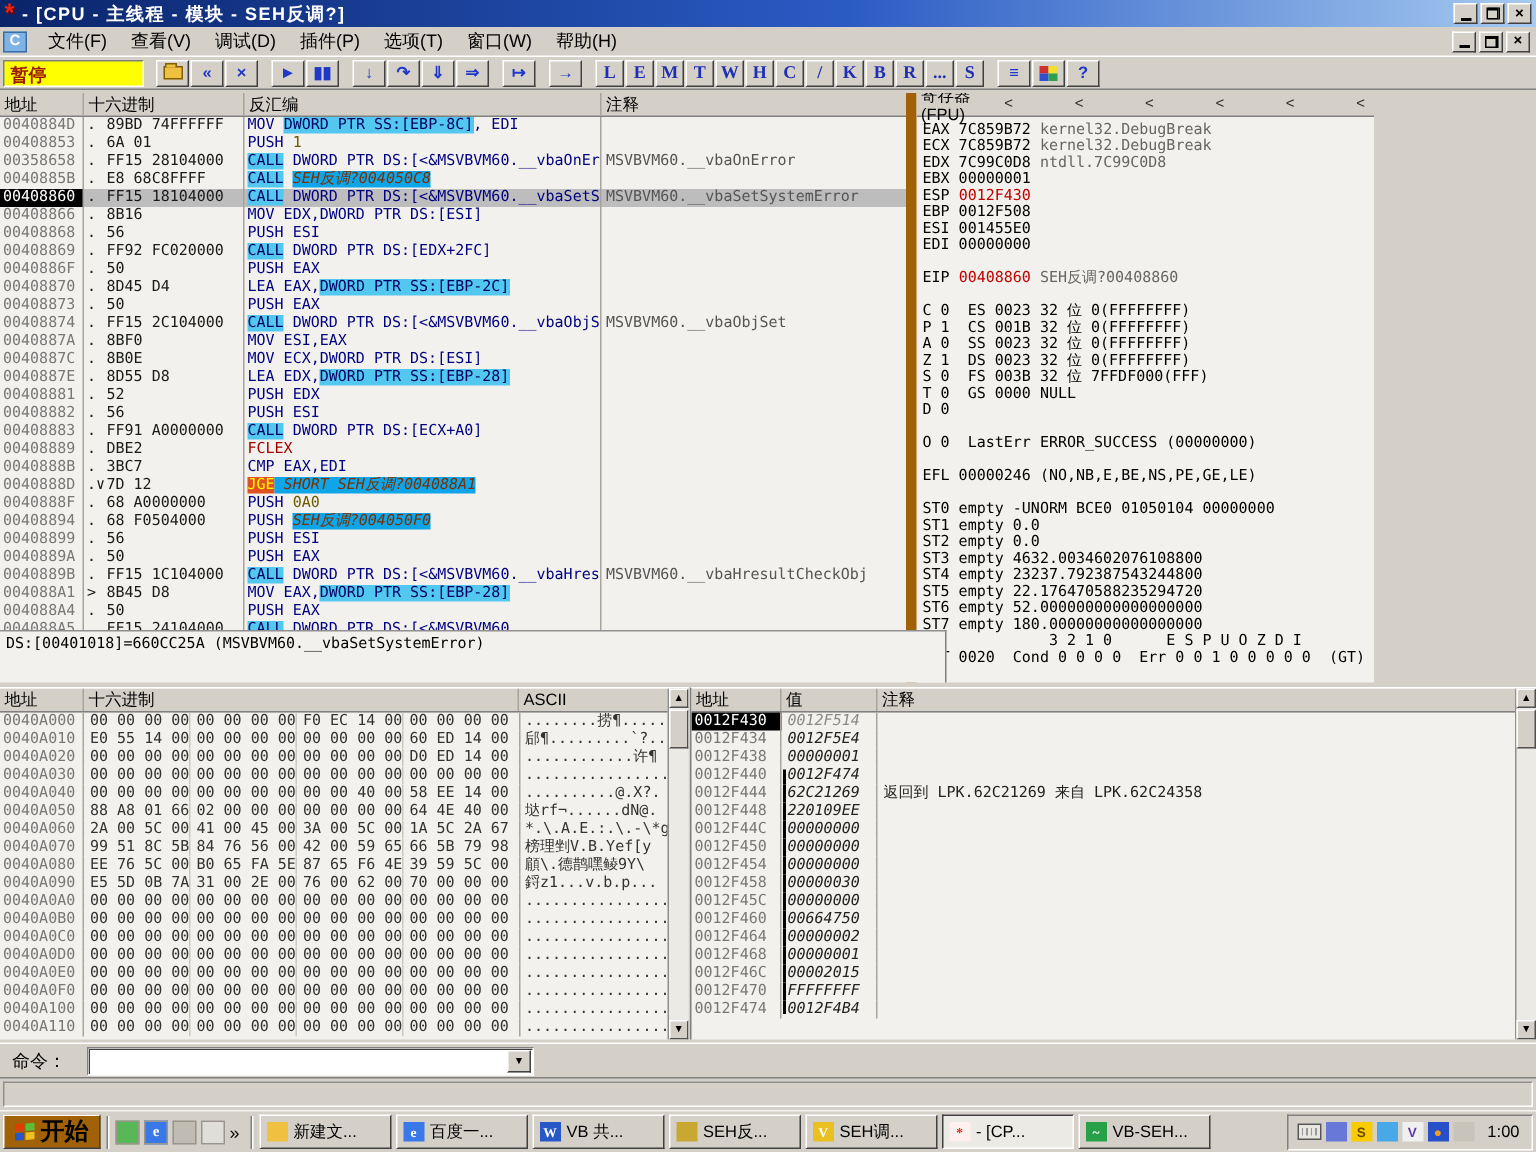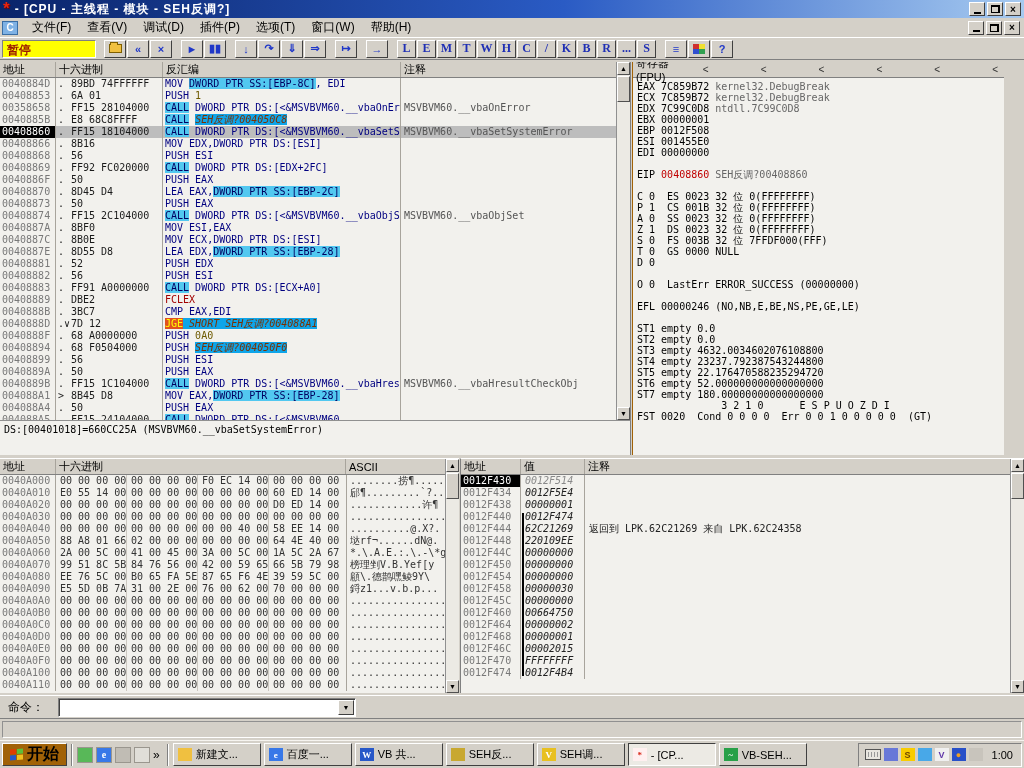--- a/index.html
+++ b/index.html
@@ -70,21 +70,21 @@
 
   
   .vscroll { position:absolute; right:0; top:0; bottom:0; width:14px; background:#ECEAE4; border-left:1px solid #909090; }
   .sbtn { height:13px; background:#D4D0C8; border:1px solid; border-color:#FFF #505050 #505050 #FFF;
     font-size:7px; text-align:center; line-height:12px; color:#000; }
   .sbtn.bot { position:absolute; bottom:0; left:0; right:0; }
   .sthumb { position:absolute; left:0; right:0; top:14px; height:26px; background:#D4D0C8;
     border:1px solid; border-color:#FFF #505050 #505050 #FFF; }
 
   
-  .regs { left:632px; top:2px; width:372px; height:393px; border-left:1px solid #a16207; }
+  .regs { left:604px; top:2px; width:312px; height:393px; border-left:7px solid #a16207; }
   .regs .phead { justify-content:flex-start; }
   .regmarks { margin-left:auto; display:flex; width:330px; justify-content:space-between; padding-right:6px; color:#303030; font-size:10px; }
   .rline { height:11px; line-height:11px; padding-left:4px; }
   .r-k{color:#000;} .r-r{color:#C00000;} .r-g{color:#666;}
 
   
   .infopane { left:0; top:360px; width:631px; height:35px; border-top:1px solid #909090; border-right:1px solid #808080; }
   .infoline { padding:3px 0 0 4px; color:#000; }
 
   
@@ -294,38 +294,40 @@
             <span>&lt;</span>
             <span>&lt;</span>
             <span>&lt;</span>
           </span>
       </div>
       <div id="register-lines" style="padding-top:3px">
           <div class="rline"><span class="r-k">EAX 7C859B72 </span><span class="r-g">kernel32.DebugBreak</span></div>
           <div class="rline"><span class="r-k">ECX 7C859B72 </span><span class="r-g">kernel32.DebugBreak</span></div>
           <div class="rline"><span class="r-k">EDX 7C99C0D8 </span><span class="r-g">ntdll.7C99C0D8</span></div>
           <div class="rline"><span class="r-k">EBX 00000001</span></div>
+          <div class="rline"><span class="r-k">ESP </span><span class="r-r">0012F430</span></div>
           <div class="rline"><span class="r-k">EBP 0012F508</span></div>
           <div class="rline"><span class="r-k">ESI 001455E0</span></div>
           <div class="rline"><span class="r-k">EDI 00000000</span></div>
           <div class="rline">&nbsp;</div>
           <div class="rline"><span class="r-k">EIP </span><span class="r-r">00408860</span><span class="r-g"> SEH反调?00408860</span></div>
           <div class="rline">&nbsp;</div>
           <div class="rline"><span class="r-k">C 0  ES 0023 32 位 0(FFFFFFFF)</span></div>
           <div class="rline"><span class="r-k">P 1  CS 001B 32 位 0(FFFFFFFF)</span></div>
           <div class="rline"><span class="r-k">A 0  SS 0023 32 位 0(FFFFFFFF)</span></div>
           <div class="rline"><span class="r-k">Z 1  DS 0023 32 位 0(FFFFFFFF)</span></div>
           <div class="rline"><span class="r-k">S 0  FS 003B 32 位 7FFDF000(FFF)</span></div>
           <div class="rline"><span class="r-k">T 0  GS 0000 NULL</span></div>
           <div class="rline"><span class="r-k">D 0</span></div>
           <div class="rline">&nbsp;</div>
           <div class="rline"><span class="r-k">O 0  LastErr ERROR_SUCCESS (00000000)</span></div>
           <div class="rline">&nbsp;</div>
           <div class="rline"><span class="r-k">EFL 00000246 (NO,NB,E,BE,NS,PE,GE,LE)</span></div>
           <div class="rline">&nbsp;</div>
+          <div class="rline"><span class="r-k">ST0 empty -UNORM BCE0 01050104 00000000</span></div>
           <div class="rline"><span class="r-k">ST1 empty 0.0</span></div>
           <div class="rline"><span class="r-k">ST2 empty 0.0</span></div>
           <div class="rline"><span class="r-k">ST3 empty 4632.0034602076108800</span></div>
           <div class="rline"><span class="r-k">ST4 empty 23237.792387543244800</span></div>
           <div class="rline"><span class="r-k">ST5 empty 22.176470588235294720</span></div>
           <div class="rline"><span class="r-k">ST6 empty 52.000000000000000000</span></div>
           <div class="rline"><span class="r-k">ST7 empty 180.00000000000000000</span></div>
           <div class="rline"><span class="r-k">              3 2 1 0      E S P U O Z D I</span></div>
           <div class="rline"><span class="r-k">FST 0020  Cond 0 0 0 0  Err 0 0 1 0 0 0 0 0  (GT)</span></div>
         </div>

